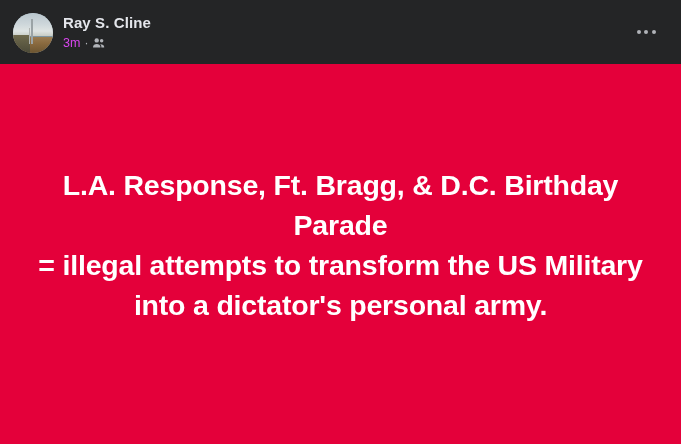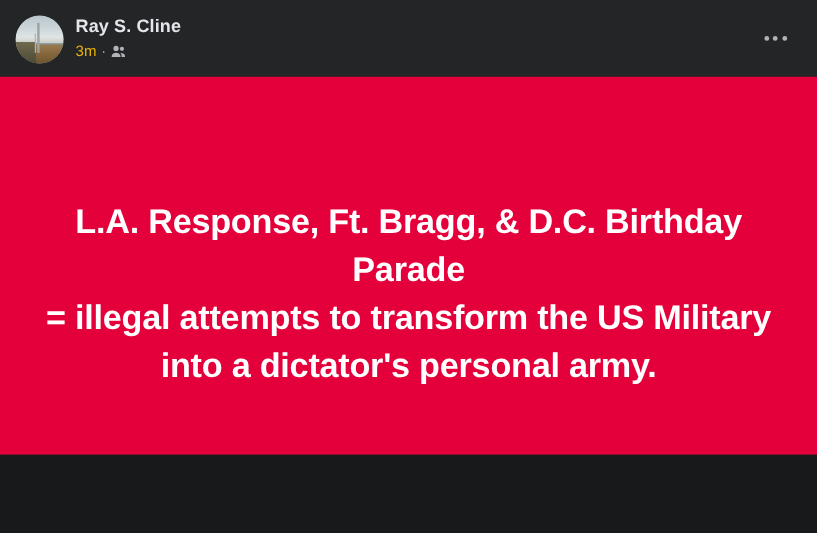--- a/index.html
+++ b/index.html
@@ -8,21 +8,21 @@
     background: #18191a;
   }
   body {
     font-family: "Liberation Sans", sans-serif;
     -webkit-font-smoothing: antialiased;
   }
 
   #screen {
     position: relative;
     width: 681px;
-    height: 379px;
+    height: 444px;
     overflow: hidden;
     background: #242526;
   }
 
   
   .post-header {
     position: absolute;
     left: 0;
     top: 0;
     width: 681px;
@@ -108,21 +108,21 @@
     white-space: nowrap;
   }
   .meta-row {
     margin-top: 4px;
     display: flex;
     align-items: center;
     color: #b0b3b8;
     font-size: 12.5px;
     line-height: 14px;
   }
-  .meta-time { color: #eab308; }
+  .meta-time { color: #d946ef; }
   .meta-dot {
     margin: 0 4px;
     color: #b0b3b8;
     font-size: 12px;
   }
   .audience-icon {
     display: inline-flex;
     align-items: center;
     color: #b0b3b8;
   }

